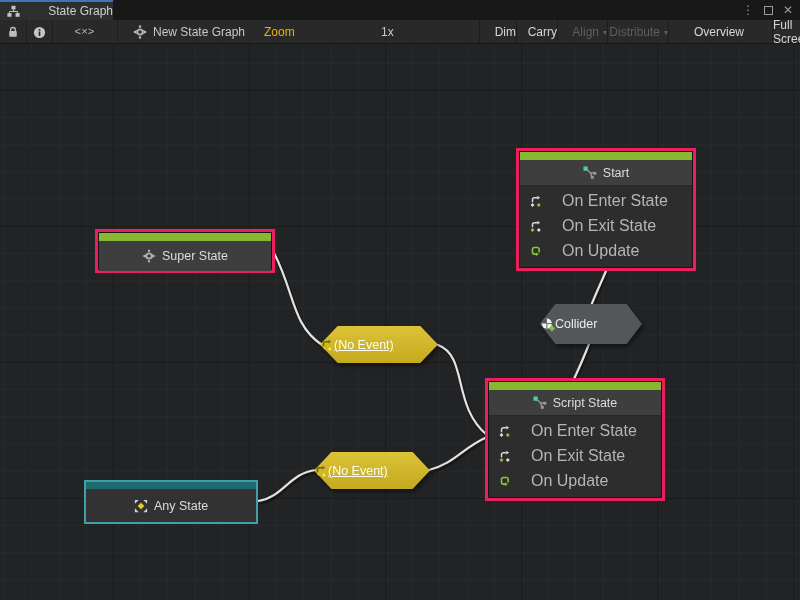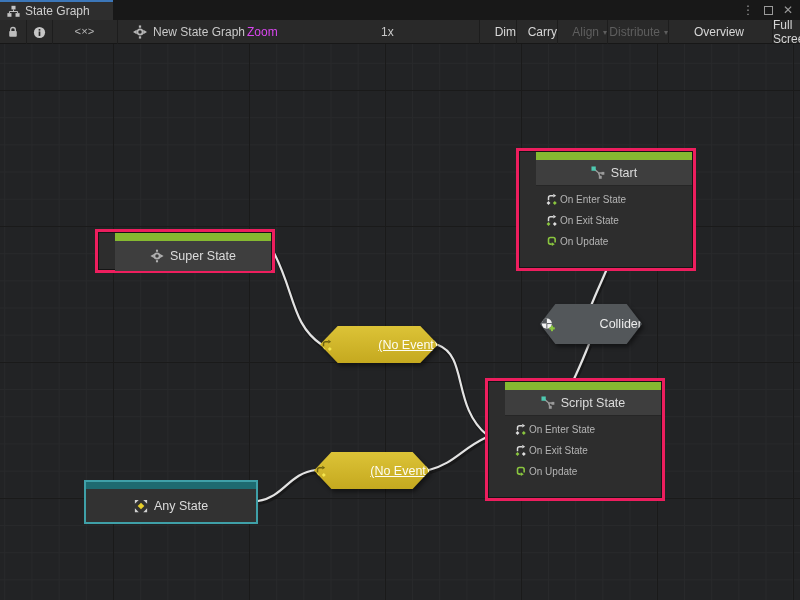--- a/index.html
+++ b/index.html
@@ -3,21 +3,21 @@
 <meta charset="utf-8">
 <style>
   * { margin:0; padding:0; box-sizing:border-box; }
   html,body { width:800px; height:600px; overflow:hidden; background:#191919;
               font-family:"Liberation Sans", sans-serif; -webkit-font-smoothing:antialiased; }
   #app { position:relative; width:800px; height:600px; }
 
   
   .tabbar { position:absolute; left:0; top:0; width:800px; height:20px; background:#181818; }
   .tab { position:absolute; left:0; top:0; width:113px; height:20px; background:#2e2e2e;
-         border-top:2px solid #3c77b9; display:flex; align-items:center; gap:5px; padding-left:7px; }
+         border-top:2px solid #3c77b9; display:flex; align-items:center; gap:5px; padding-left:7px;justify-content:space-between; }
   .tab-label { font-size:12px; color:#cfcfcf; }
   .winctl { position:absolute; top:0; height:20px; display:flex; align-items:center; color:#9a9a9a; }
   .winctl span { display:inline-flex; align-items:center; justify-content:center; width:20px; height:20px; font-size:12px; }
   .maxbox { width:9px; height:9px; border:1.5px solid #9a9a9a; display:inline-block; }
 
   
   .toolbar { position:absolute; left:0; top:20px; width:800px; height:24px; background:#292929;
              border-bottom:1px solid #171717; color:#d6d6d6; font-size:12px; }
   .tbtn { position:absolute; top:0; height:24px; display:flex; align-items:center; justify-content:flex-end;
           border-left:1px solid #1d1d1d; }
@@ -35,35 +35,35 @@
       linear-gradient(to bottom,#1a1a1a 1px,transparent 1px),
       linear-gradient(to right,#28292b 1px,transparent 1px),
       linear-gradient(to bottom,#28292b 1px,transparent 1px);
     background-size:136px 136px,136px 136px,27.2px 27.2px,27.2px 27.2px;
     background-position:113px 46px; }
   #wires { position:absolute; left:0; top:0; width:800px; height:600px; pointer-events:none; z-index:2; }
 
   
   .node { position:absolute; z-index:3; }
   .selected { border:3px solid #ed1e5e; }
-  .node-inner { border:1px solid #151515; background:#2d2d2d; width:100%; height:100%; display:flex; flex-direction:column;padding-left:16px; }
+  .node-inner { border:1px solid #151515; background:#2d2d2d; width:100%; height:100%; display:flex; flex-direction:column; }
   .statebar { height:8px; background:#86b931; flex:none; }
   .tealbar  { height:7px; background:#1e6a70; flex:none; }
   .node-title { height:26px; flex:none; background:#3e3e3e; border-bottom:1px solid #262626;
                 display:flex; align-items:center; justify-content:center; gap:6px;
                 font-size:12.5px; color:#dcdcdc; }
   .node-title.noline { border-bottom:none; height:30px; }
   .node-body { padding:6px 0 2px 9px; display:flex; flex-direction:column; gap:7px; }
-  .evrow { display:flex; align-items:center; gap:1px; font-size:10px; color:#b5b5b5; }
+  .evrow { display:flex; align-items:center; gap:19px; font-size:16px; color:#b5b5b5; }
   .node-footer { flex:1; min-height:13px; }
 
   .anystate { border:2px solid #3fa0a8; background:#323232; }
 
   
-  .hex { position:absolute; z-index:3; display:flex; align-items:center; justify-content:space-between; gap:0;
+  .hex { position:absolute; z-index:3; display:flex; align-items:center; justify-content:flex-start; gap:0;
          clip-path:polygon(15% 0,85% 0,100% 50%,85% 100%,15% 100%,0 50%);
          font-size:12.5px; }
   .hex-wrap { position:absolute; z-index:3; filter:drop-shadow(2px 3px 2px rgba(0,0,0,.45)); }
   .hex-yellow { background:linear-gradient(#dcc337,#c5a91f); color:#fdfdf2;text-decoration:underline; }
   .hex-gray { background:#53575a; color:#ececec; }
 
   .icon { flex:none; display:inline-flex; }
 </style>
 </head>
 <body>
@@ -126,21 +126,21 @@
               <polygon points="0,8 4.2,5.4 4.2,10.6"></polygon>
               <polygon points="16,8 11.8,5.4 11.8,10.6"></polygon>
               <rect x="6.7" y="0.5" width="2.6" height="2.6"></rect>
               <rect x="6.7" y="12.9" width="2.6" height="2.6"></rect>
             </g>
           </svg>
       </span>
       <span style="color:#c9c9c9">New State Graph</span>
     </div>
 
-    <div class="tb-item" style="left:247px;color:#d946ef">Zoom</div>
+    <div class="tb-item" style="left:264px;color:#eab308">Zoom</div>
     <div class="zoom-track"></div>
     <div class="zoom-handle"></div>
     <div class="tb-item" style="left:381px;color:#c9c9c9">1x</div>
 
     <div class="tbtn" style="left:479px;width:37px">
       <span>Dim</span>
       </div>
     <div class="tbtn" style="left:516px;width:41px">
       <span>Carry</span>
       </div>

